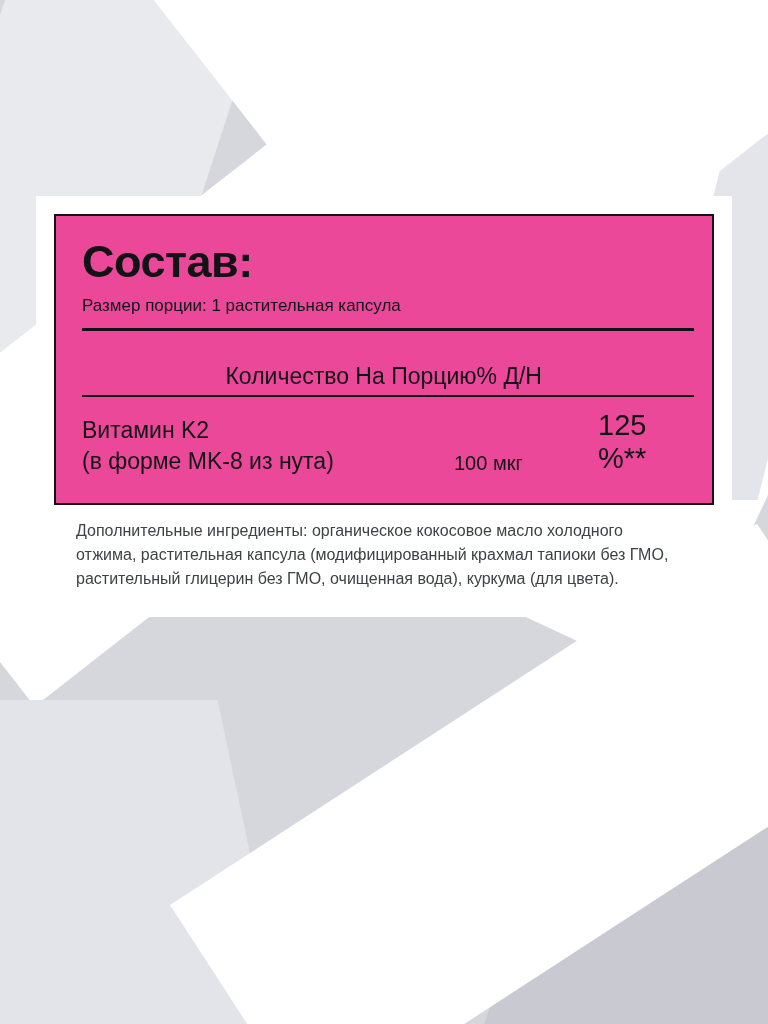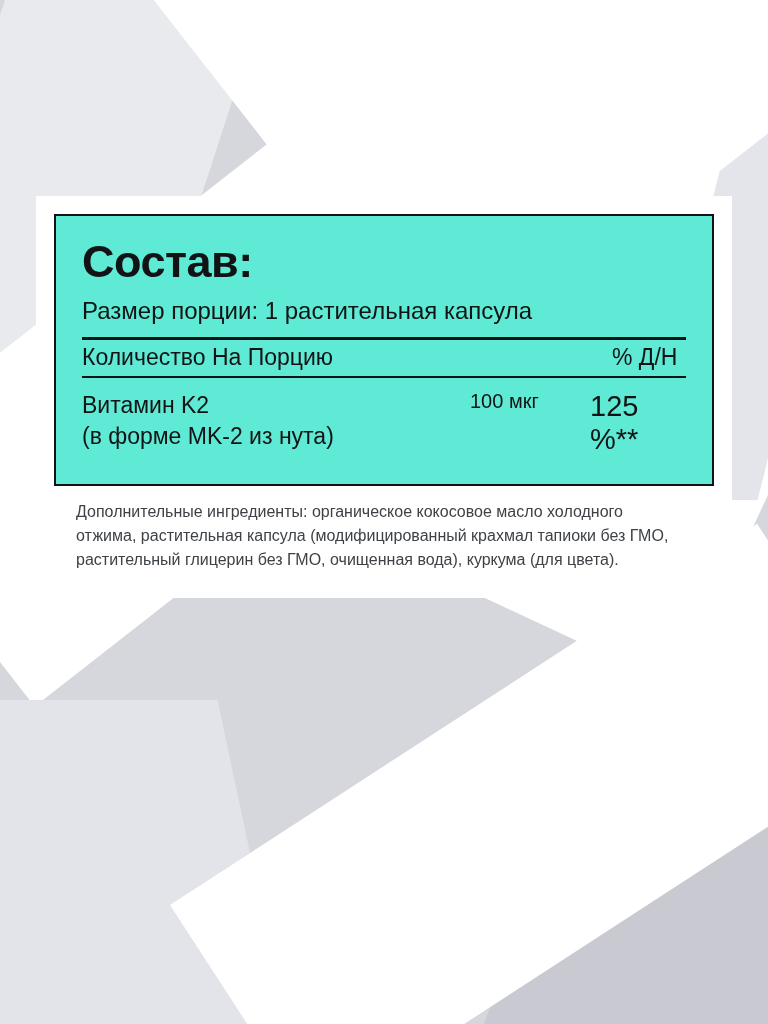--- a/index.html
+++ b/index.html
@@ -112,74 +112,77 @@
     left: 36px;
     top: 196px;
     width: 696px;
     background: #ffffff;
     padding: 0;
   }
 
   
   .facts-box {
     border: 2px solid #111315;
-    background: #5eead4;
-    padding: 18px 26px 20px 26px;
+    background: #ec4899;
+    padding: 18px 18px 20px 26px;
     box-sizing: border-box;
     width: 660px;
     margin: 18px auto 0 auto;
   }
 
   .facts-title {
     font-size: 45px;
     font-weight: bold;
     letter-spacing: -0.5px;
     color: #111315;
     line-height: 1.05;
     margin: 4px 0 10px 0;
   }
 
   .serving-line {
-    font-size: 24px;
+    font-size: 17px;
     color: #111315;
     line-height: 1.32;
   }
 
   .rule-thick {
     border: 0;
     border-top: 3px solid #111315;
     margin: 10px 0 0 0;
   }
   .rule-thin {
     border: 0;
     border-top: 2px solid #111315;
     margin: 0;
   }
 
   .amount-header {
     display: flex;
-    justify-content: space-between;
+    justify-content: center;
     align-items: baseline;
     font-size: 23px;
     color: #111315;
     padding: 4px 0 5px 0;
   }
   .amount-header .amount-label {
     white-space: nowrap;
   }
   .amount-header .dv-label {
     white-space: nowrap;
     min-width: 74px;
     text-align: left;
+    margin-top: 28px;
   }
 
   .nutrient-row {
     display: flex;
+    align-items: flex-end;
     justify-content: space-between;
     padding: 12px 0 6px 0;
+    gap: 24px;
   }
   .nutrient-name {
     font-size: 23px;
     color: #111315;
     line-height: 1.35;
     flex: 1 1 auto;
   }
   .nutrient-amount {
     font-size: 20px;
     color: #111315;
@@ -240,21 +243,21 @@
       <div class="amount-header">
         <span class="amount-label">Количество На Порцию</span>
         <span class="dv-label">% Д/Н</span>
       </div>
 
       <hr class="rule-thin">
 
       <div class="nutrient-row">
         <div class="nutrient-name">
           <div>Витамин K2</div>
-          <div>(в форме MK-2 из нута)</div>
+          <div>(в форме MK-8 из нута)</div>
         </div>
         <div class="nutrient-amount">100 мкг</div>
         <div class="nutrient-dv">125 %**</div>
       </div>
 
     </div>
 
     <div class="notes">
       <p>Дополнительные ингредиенты: органическое кокосовое масло холодного отжима, растительная капсула (модифицированный крахмал тапиоки без ГМО, растительный глицерин без ГМО, очищенная вода), куркума (для цвета).</p>
     </div>

